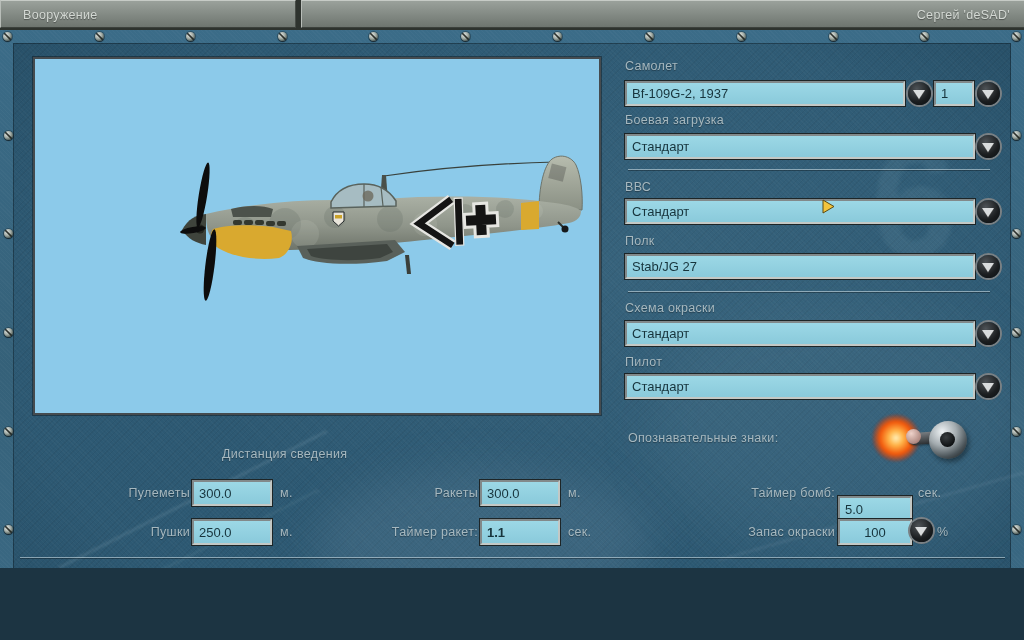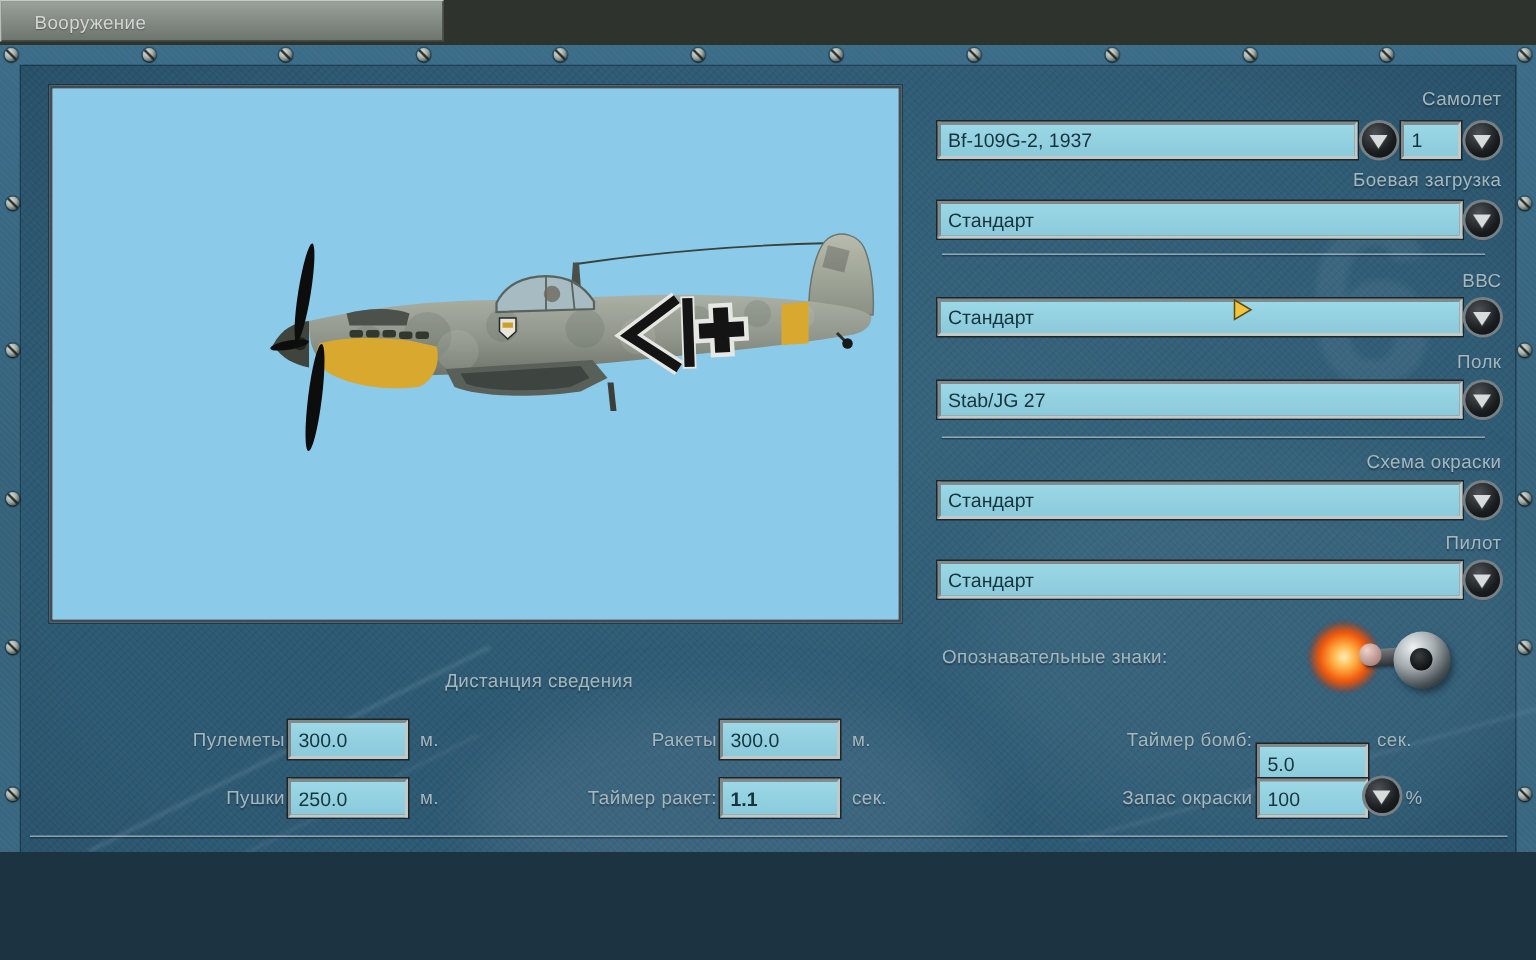--- a/index.html
+++ b/index.html
@@ -33,21 +33,21 @@
   .sh2{left:640px;top:260px;width:380px;height:250px;border-radius:45%;background:rgba(130,170,190,.10);filter:blur(26px);}
   .sh3{left:30px;top:455px;width:300px;height:3px;background:rgba(200,220,230,.12);transform:rotate(-27deg);filter:blur(1px);}
   .sh4{left:60px;top:505px;width:260px;height:2px;background:rgba(200,220,230,.09);transform:rotate(-27deg);filter:blur(1px);}
   .sh5{left:700px;top:470px;width:330px;height:3px;background:rgba(200,220,230,.08);transform:rotate(-16deg);filter:blur(1px);}
   .digit6{left:858px;top:70px;font-size:155px;font-weight:bold;color:rgba(180,215,230,.08);filter:blur(2px);}
   
   .acpanel{position:absolute;left:33px;top:57px;width:564px;height:354px;background:#8ccaea;
            border:2px solid #454b4f;box-shadow:0 0 0 1px rgba(0,0,0,.35);box-sizing:content-box;}
   
   .lbl{position:absolute;font-size:12.5px;color:#a6b8bf;letter-spacing:.3px;text-shadow:0 1px 1px rgba(0,0,0,.35);white-space:nowrap;}
-  .lbl.center{text-align:right;}
+  .lbl.center{text-align:left;}
   .lbl.right{text-align:right;}
   .dd{position:absolute;height:25px;background:linear-gradient(180deg,#9cd8e6,#8acadb);
       border:2px solid;border-color:#82898a #c3c8c5 #c3c8c5 #82898a;box-shadow:0 0 0 1px #1d2527;
       box-sizing:border-box;cursor:default;}
   .dd span{position:absolute;left:5px;top:3px;font-size:13px;color:#17343c;white-space:nowrap;}
   .ipt{position:absolute;height:26px;background:linear-gradient(180deg,#9cd8e6,#8acadb);
        border:2px solid;border-color:#82898a #c3c8c5 #c3c8c5 #82898a;box-shadow:0 0 0 1px #1d2527;
        box-sizing:border-box;font-family:inherit;font-size:13px;color:#17343c;padding:0 5px;outline:none;}
   .cbtn{position:absolute;width:23px;height:23px;border-radius:50%;
         background:radial-gradient(circle at 38% 30%,#4e5357,#1a1d1f 60%,#0b0d0f);
@@ -91,20 +91,23 @@
      box-shadow:0 1px 1px rgba(0,0,0,.5),0 0 0 1px rgba(0,0,0,.25);}
 </style>
 </head>
 <body>
 
 <div id="app">
 
   <div class="topbar">
     <div class="tb-seg tab">
       <span>Вооружение</span>
+    </div>
+    <div class="tb-seg tb-right">
+      <span>Сергей 'deSAD'</span>
     </div>
   </div>
 
   <div class="frame"></div>
   <div class="content">
     <div class="shape sh1"></div>
     <div class="shape sh2"></div>
     <div class="shape sh3"></div>
     <div class="shape sh4"></div>
     <div class="shape sh5"></div>
@@ -261,21 +264,21 @@
 
   <div class="lbl right" style="left:348px;top:525px;width:130px">Таймер ракет:</div>
   <input class="ipt" style="left: 480px; top: 519px; width: 80px; font-weight: bold;" value="1.1">
   <div class="lbl" style="left:568px;top:525px">сек.</div>
 
   <div class="lbl right" style="left:705px;top:486px;width:130px">Таймер бомб:</div>
   <input class="ipt" style="left: 838px; top: 480px; width: 74px; margin-top: 16px;" value="5.0">
   <div class="lbl" style="left:918px;top:486px">сек.</div>
 
   <div class="lbl right" style="left:705px;top:525px;width:130px">Запас окраски</div>
-  <input class="ipt" style="left: 838px; top: 519px; width: 74px;" value="100">
+  <input class="ipt" style="left: 838px; top: 519px; width: 74px; text-align: center;" value="100">
   <div class="cbtn" style="left:910px;top:519px">
       <i></i>
     </div>
   <div class="lbl" style="left:937px;top:525px">%</div>
 
   <div class="sep" style="left:20px;top:557px;width:985px"></div>
   <div class="apply-housing">
     <div class="apply-dome"></div>
   </div>
   <div class="apply-label">Применить</div>

